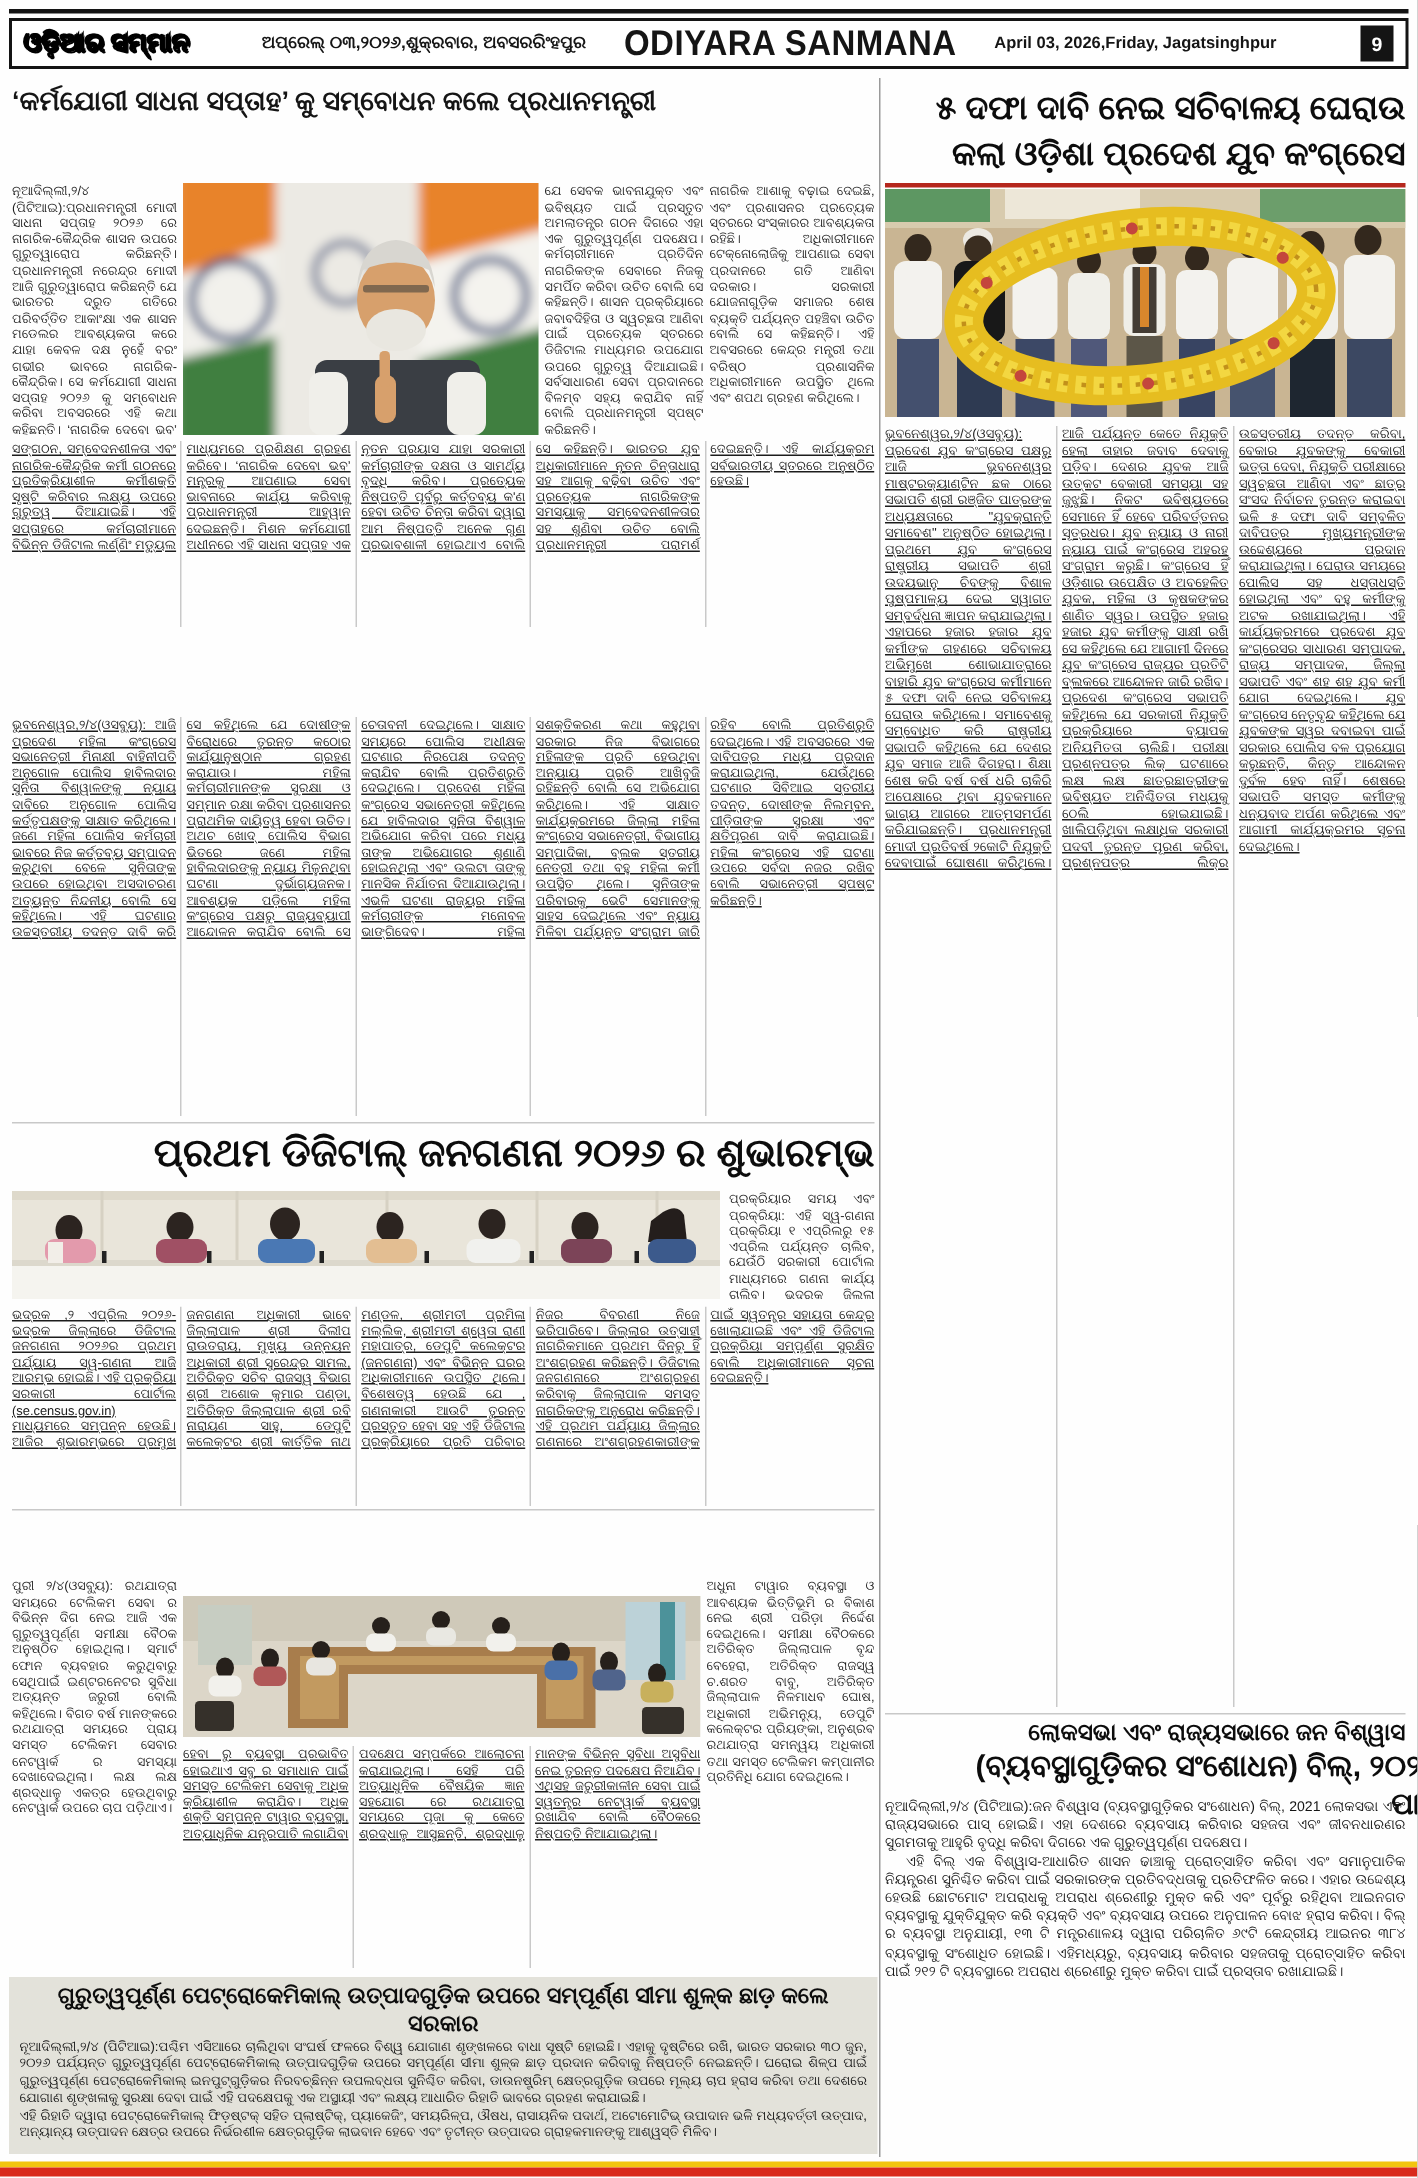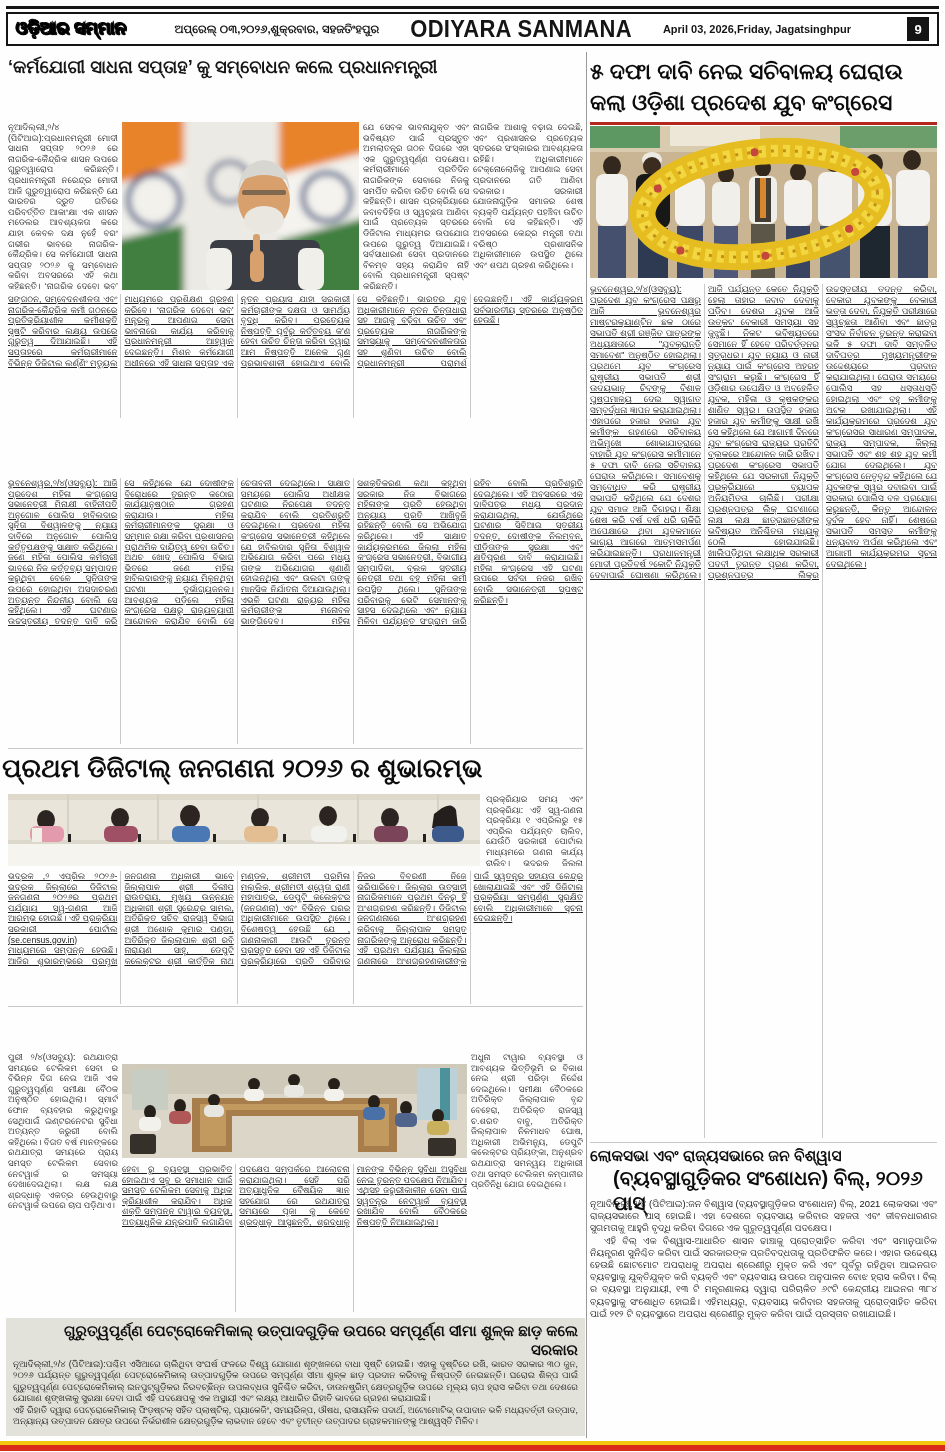--- a/index.html
+++ b/index.html
@@ -11,41 +11,41 @@
   #header-box { left:6px; top:12px; width:933px; height:34px; border:2px solid #141414; display:flex; align-items:center; padding:0 8px; background:#fff; }
   #masthead { font-size:17px; font-weight:bold; color:#fff; -webkit-text-stroke:1.1px #000; text-shadow:0 0 1px #000, 1px 1px 0 #000, -1px -1px 0 #000; white-space:nowrap; }
   #odia-date { font-size:11.5px; font-weight:bold; margin-left:48px; white-space:nowrap; }
   #paper-title { flex:1; text-align:center; font-size:22px; font-weight:bold; letter-spacing:0.3px; transform:scaleY(1.08); white-space:nowrap; }
   #en-date { font-size:11px; font-weight:bold; white-space:nowrap; margin-right:56px; }
   #page-num { width:22px; height:24px; background:#141414; color:#fff; font-size:13px; font-weight:bold; display:flex; align-items:center; justify-content:center; }
   
   .col { font-size:8.6px; line-height:10.6px; text-align:justify; overflow:hidden; color:#1c1c1c; word-break:break-word; }
   .multi { column-gap:7px; column-rule:1px solid #c9c9c9;text-decoration:underline; }
   .kicker { font-weight:bold; text-align:left; }
-  .headline { font-weight:bold; text-align:left; color:#0c0c0c; }
+  .headline { font-weight:bold; text-align:right; color:#0c0c0c; }
   .rule-h { background:#c8c8c8; height:1px; }
   #v-divider { left:586px; top:52px; width:1px; height:1386px; background:#9a9a9a; }
   .photo { display:block; }
   #petro-box { background:#e3e2da; padding:3px 7px 4px 7px; overflow:hidden; }
-  #petro-box .headline { font-size:15px; line-height:19px; text-align:right; }
+  #petro-box .headline { font-size:15px; line-height:19px; text-align:center; }
   #petro-box .body { font-size:8.8px; line-height:11.4px; text-align:justify; margin-top:0; }
   .bill-body { font-size:9.4px; line-height:12.2px; text-align:justify; overflow:hidden; }
   .bill-body p + p { text-indent:14px; }
   #bottom-yellow { left:0; top:1441px; width:945px; height:4px; background:#f2c50f; }
   #bottom-red { left:0; top:1445px; width:945px; height:6px; background:#d92a1c; }
 </style>
 </head>
 <body>
 
 <div id="page">
 
   <div class="abs" id="top-rule"></div>
   <div class="abs" id="header-box">
     <span id="masthead">ଓଡ଼ିଆର ସମ୍ମାନ</span>
-    <span id="odia-date">ଅପ୍ରେଲ୍ ୦୩,୨୦୨୬,ଶୁକ୍ରବାର, ସହଜତିଂହପୁର</span>
+    <span id="odia-date">ଅପ୍ରେଲ୍ ୦୩,୨୦୨୬,ଶୁକ୍ରବାର, ଅବସରରିଂହପୁର</span>
     <span id="paper-title">ODIYARA SANMANA</span>
     <span id="en-date">April 03, 2026,Friday, Jagatsinghpur</span>
     <span id="page-num">9</span>
   </div>
 
   <div class="abs" id="v-divider"></div>
 
   <div class="abs kicker" style="left:8px;top:56px;width:577px;font-size:18px;line-height:23px;">‘କର୍ମଯୋଗୀ ସାଧନା ସପ୍ତାହ’ କୁ ସମ୍ବୋଧନ କଲେ ପ୍ରଧାନମନ୍ତ୍ରୀ</div>
   <div class="abs col" style="left:8px;top:122px;width:110px;height:168px;">ନୂଆଦିଲ୍ଲୀ,୨/୪ (ପିଟିଆଇ):ପ୍ରଧାନମନ୍ତ୍ରୀ ମୋଦୀ ସାଧନା ସପ୍ତାହ ୨୦୨୬ ରେ ନାଗରିକ-କୈନ୍ଦ୍ରିକ ଶାସନ ଉପରେ ଗୁରୁତ୍ୱାରୋପ କରିଛନ୍ତି। ପ୍ରଧାନମନ୍ତ୍ରୀ ନରେନ୍ଦ୍ର ମୋଦୀ ଆଜି ଗୁରୁତ୍ୱାରୋପ କରିଛନ୍ତି ଯେ ଭାରତର ଦ୍ରୁତ ଗତିରେ ପରିବର୍ତ୍ତିତ ଆକାଂକ୍ଷା ଏକ ଶାସନ ମଡେଲର ଆବଶ୍ୟକତା କରେ ଯାହା କେବଳ ଦକ୍ଷ ନୁହେଁ ବରଂ ଗଭୀର ଭାବରେ ନାଗରିକ-କୈନ୍ଦ୍ରିକ। ସେ କର୍ମଯୋଗୀ ସାଧନା ସପ୍ତାହ ୨୦୨୬ କୁ ସମ୍ବୋଧନ କରିବା ଅବସରରେ ଏହି କଥା କହିଛନ୍ତି। ‘ନାଗରିକ ଦେବୋ ଭବ’ ମନ୍ତ୍ର ଧାରଣ କରି ସେବା ଭାବନାରେ କାର୍ଯ୍ୟ କରିବାକୁ ସେ ଆହ୍ୱାନ ଦେଇଛନ୍ତି।</div>
 

